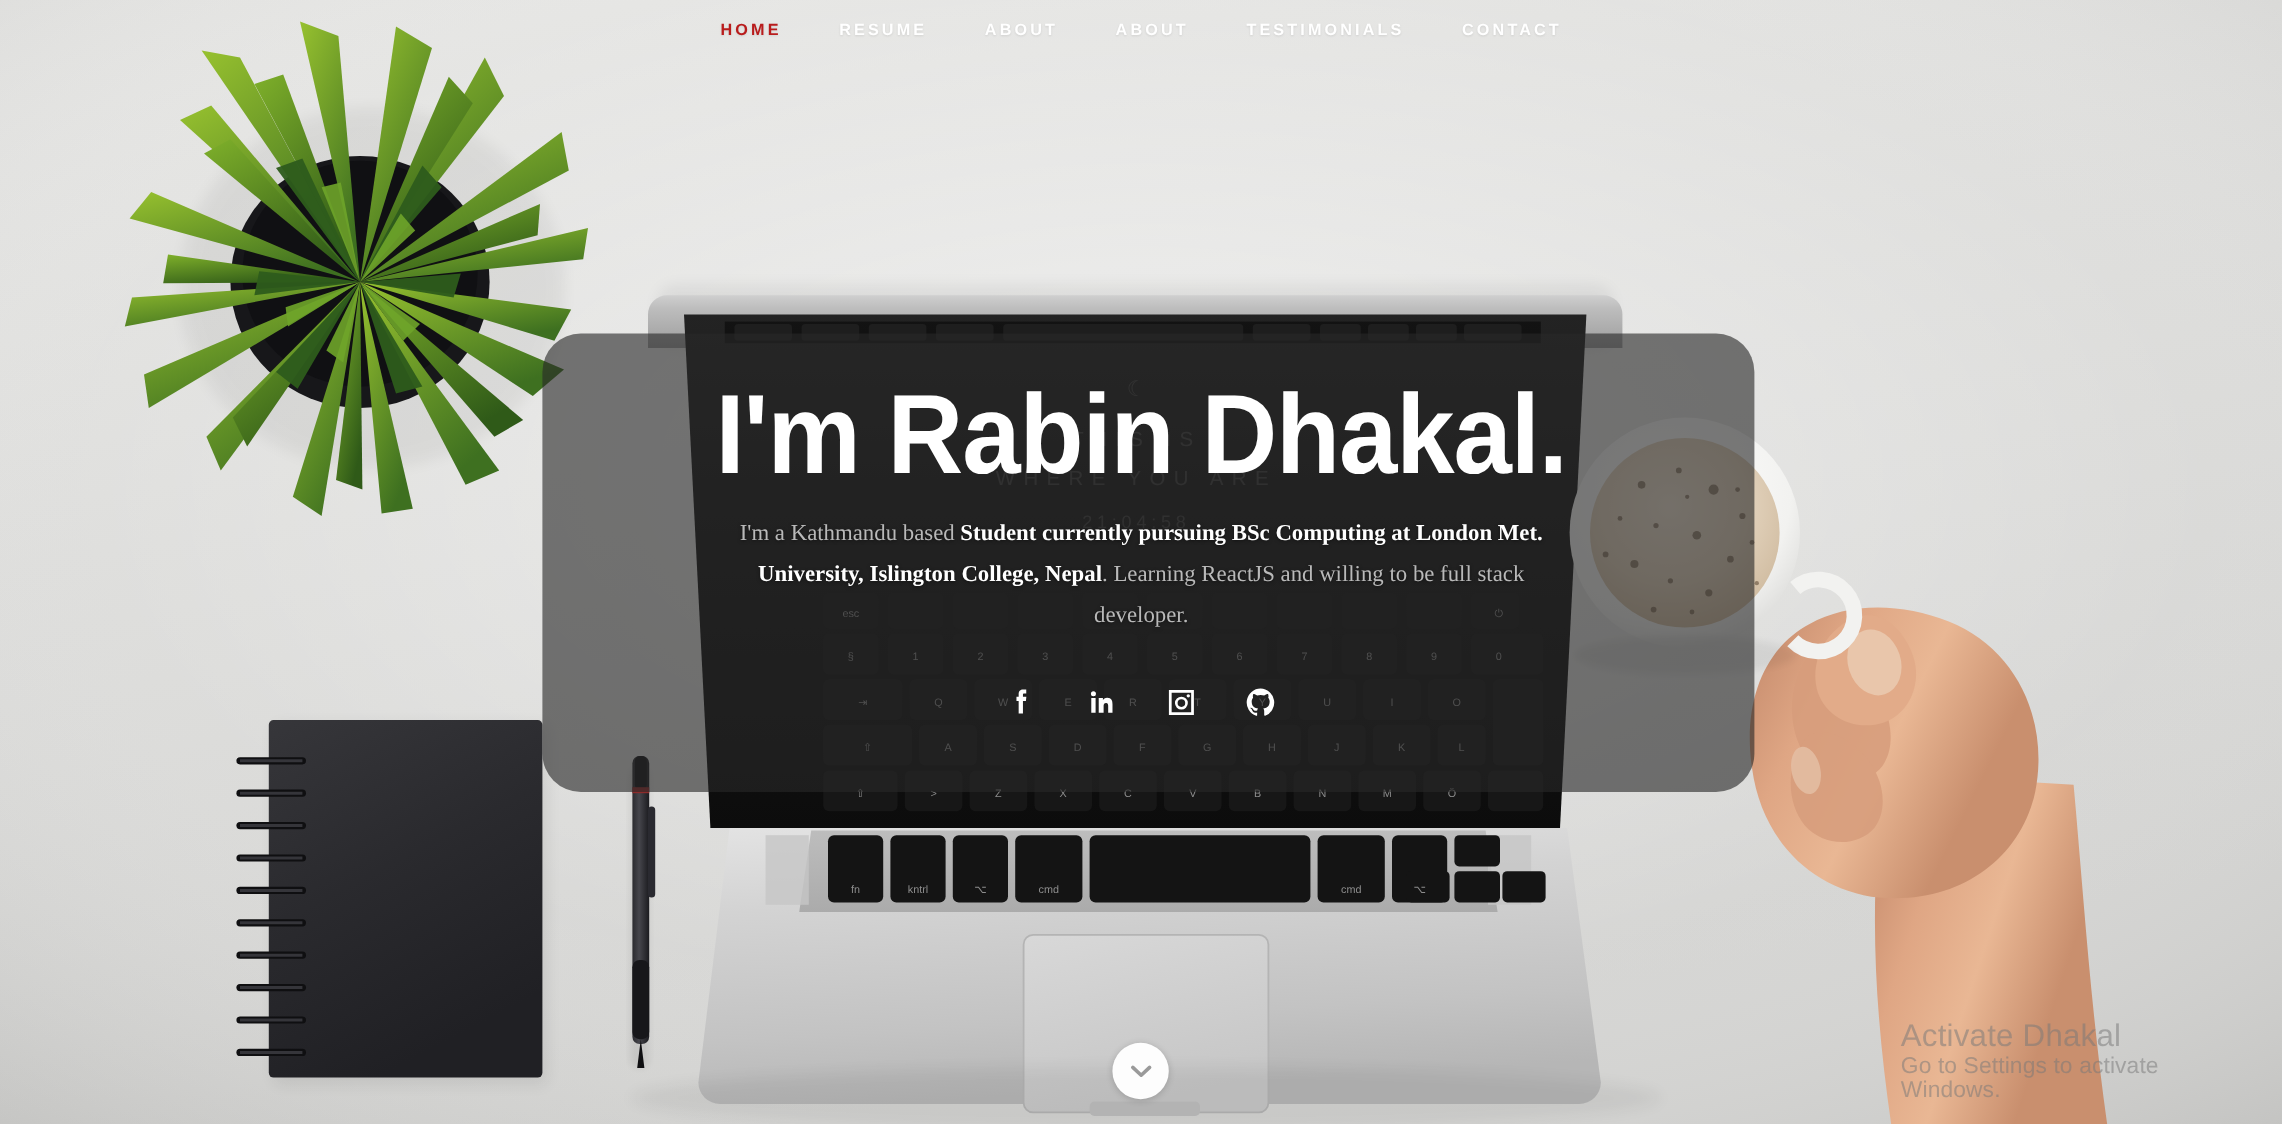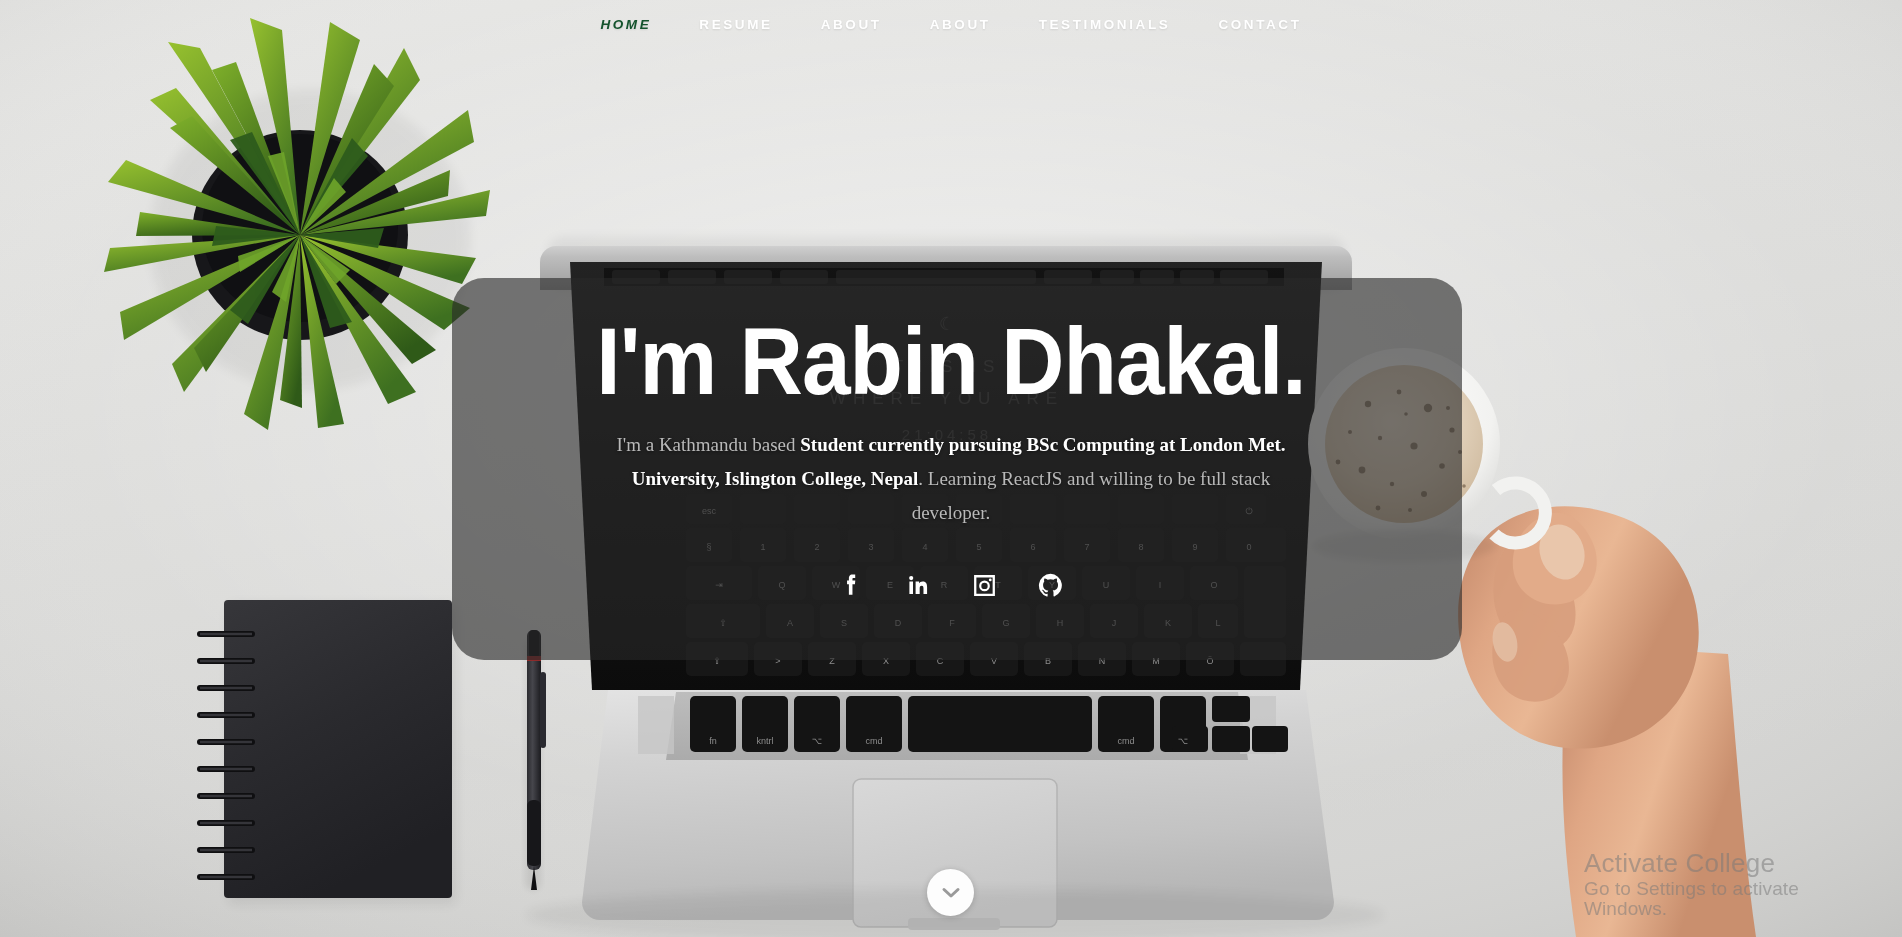--- a/index.html
+++ b/index.html
@@ -27,21 +27,21 @@
     font-size:13.5px;
     font-weight:bold;
     letter-spacing:2.6px;
     color:#ffffff;
     text-decoration:none;
     padding:6px 24px;
     text-shadow:0 1px 2px rgba(0,0,0,.10);
     cursor:pointer;
     white-space:nowrap;
   }
-  .nav-link.is-active { color:#14532d;font-style:italic; }
+  .nav-link.is-active { color:#b91c1c; }
 
   
   .hero-card {
     position:absolute;
     left:452px; top:278px;
     width:1010px; height:382px;
     background:rgba(40,40,40,0.62);
     border-radius:32px;
     z-index:20;
   }
@@ -585,15 +585,15 @@
   <button class="scroll-btn hero-inner" title="Scroll down">
     <span>
       <svg width="20" height="14" viewBox="0 0 20 14" fill="none">
         <path d="M3 3.5 L10 10 L17 3.5" stroke-width="3" stroke-linecap="round" stroke-linejoin="round"></path>
       </svg>
     </span>
   </button>
 </div>
 
 <div class="winmark">
-  <div class="wm-title">Activate College</div>
+  <div class="wm-title">Activate Dhakal</div>
   <div class="wm-sub">Go to Settings to activate Windows.</div>
 </div>
 
 </body></html>

